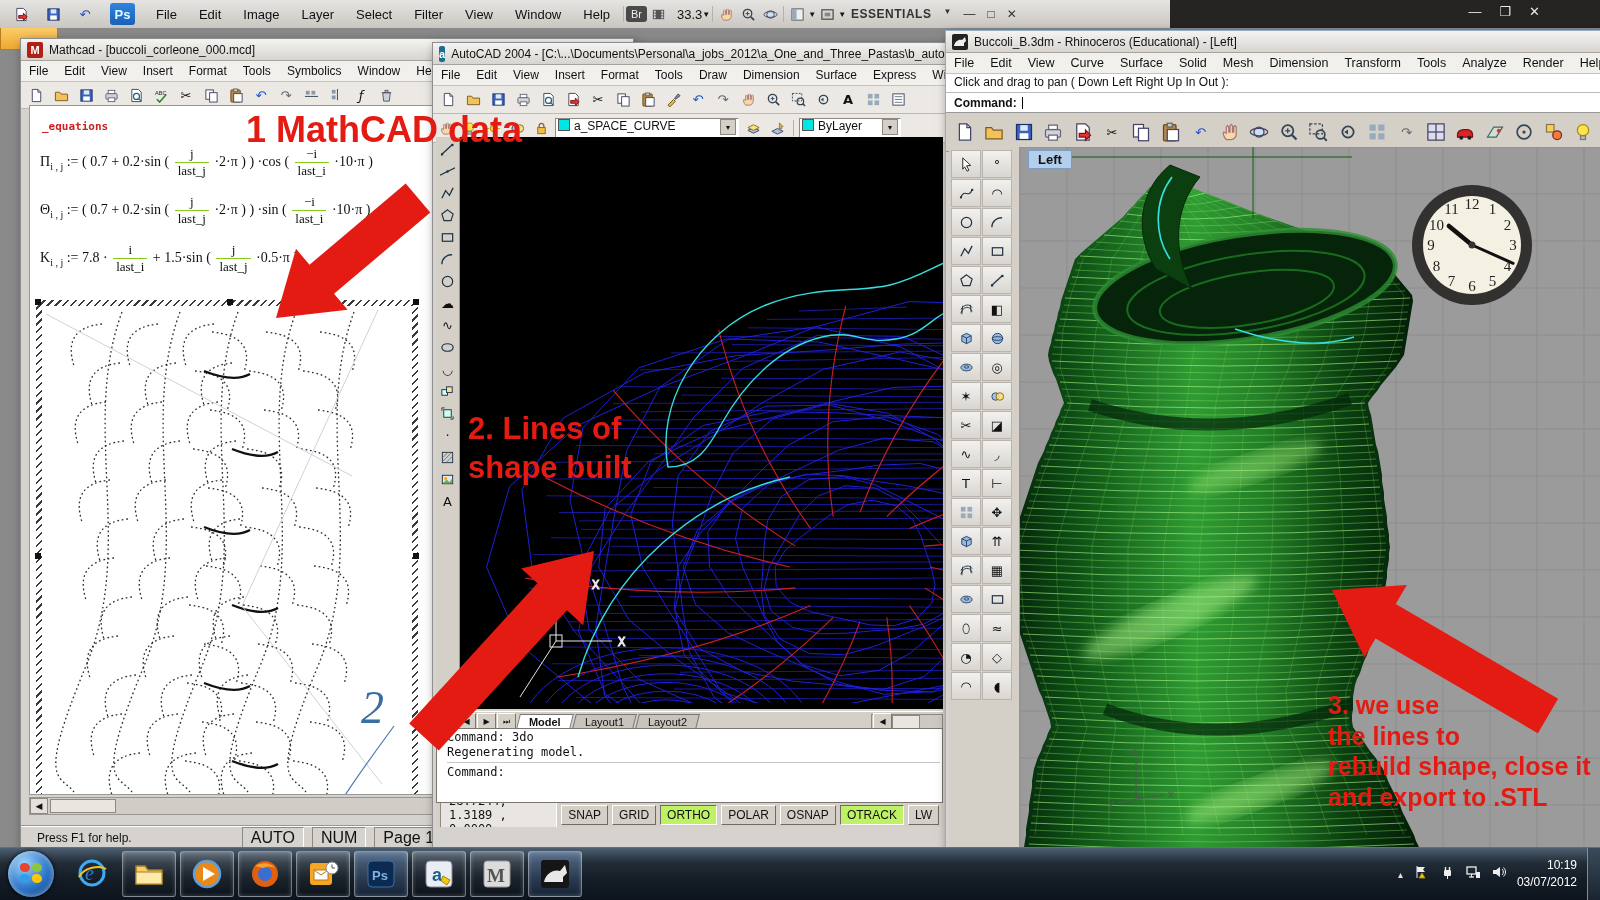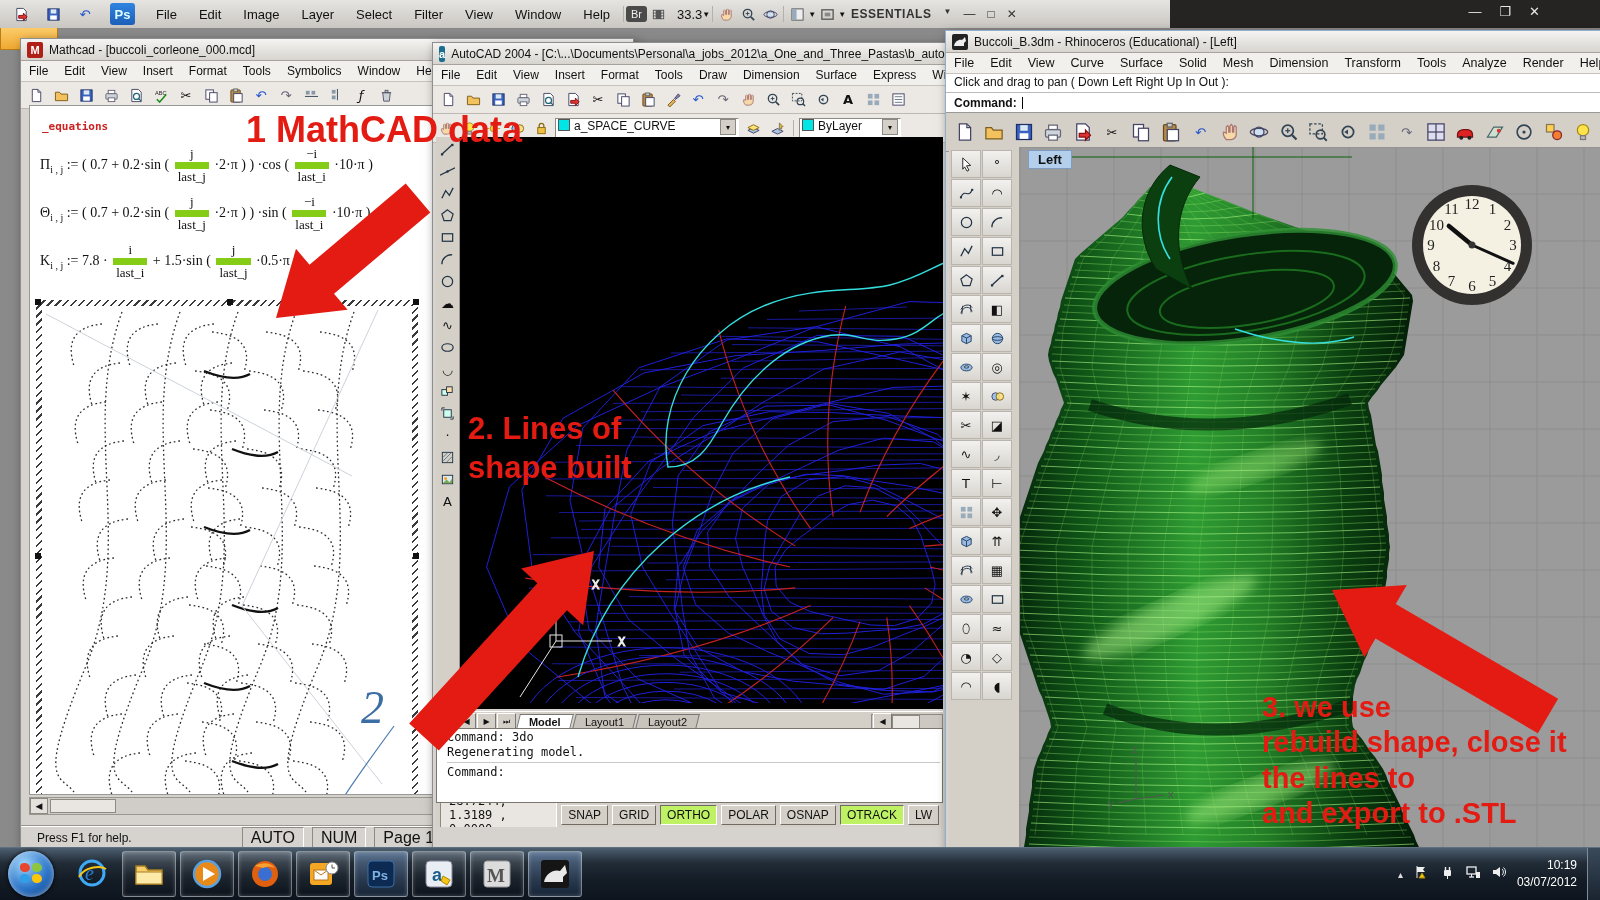--- a/index.html
+++ b/index.html
@@ -27,21 +27,21 @@
   #wsctl{display:flex;gap:12px;color:#333;font-size:12px;margin-left:5px;}
   
   #folderFrag{position:absolute;left:0;top:22px;width:56px;height:26px;background:linear-gradient(#ffd578,#f0a830);border:1px solid #b87d18;border-radius:3px 3px 0 0;z-index:0;}
   
   #mathcad{left:20px;top:38px;width:612px;height:810px;z-index:2;}
   #mcsheet{position:absolute;left:8px;top:66px;right:2px;bottom:54px;background:#fff;overflow:hidden;border:1px solid #999;}
   #mctag{position:absolute;left:12px;top:14px;color:#c22;font-family:"DejaVu Sans Mono",monospace;font-size:11px;font-weight:bold;}
   .mceq{position:absolute;left:10px;font-family:"Liberation Serif",serif;font-size:14px;white-space:nowrap;}
   .mceq sub{font-size:10px;}
   .frac{display:inline-block;text-align:center;vertical-align:middle;margin:0 2px;font-size:13px;}
-  .frac .den{border-top:7px solid #84cc16;display:block;padding:0 3px;}
+  .frac .den{border-top:1px solid #84cc16;display:block;padding:0 3px;}
   #mcplot{position:absolute;left:6px;top:194px;width:382px;height:506px;background:repeating-linear-gradient(135deg,#3a3a3a 0 1.6px,#fff 1.6px 5.6px);}
   #mcplotIn{position:absolute;inset:6px;background:#fff;}
   .hdl{position:absolute;width:6px;height:6px;background:#111;}
   #mcplot2{position:absolute;right:28px;bottom:66px;color:#3a6ea5;font-family:"Liberation Serif",serif;font-style:italic;font-size:46px;}
   #mchscroll{position:absolute;left:8px;bottom:34px;width:410px;height:16px;background:#d0cdc8;border:1px solid #9b978f;display:flex;align-items:center;}
   #mchscroll .arrow{width:16px;height:14px;background:#e4e1dc;border:1px solid #8d8a84;font-size:9px;display:flex;align-items:center;justify-content:center;}
   #mchscroll .thumb{width:64px;height:12px;background:#e9e6e1;border:1px solid #8d8a84;margin-left:2px;}
   #mcstatus{position:absolute;left:0;bottom:0;width:100%;height:22px;background:#d6d3ce;border-top:1px solid #fff;box-shadow:0 -1px 0 #9a968f;font-size:12px;display:flex;align-items:center;}
   .mccell{border:1px solid;border-color:#8d8a84 #fff #fff #8d8a84;padding:1px 8px;margin-left:8px;font-size:16px;}
   .appic{width:16px;height:16px;border-radius:2px;display:inline-flex;align-items:center;justify-content:center;font-size:11px;font-weight:bold;color:#fff;}
@@ -1412,24 +1412,24 @@
     </div>
   </div>
 
   <div class="note" style="left:246px;top:108px;font-size:36px">
     <div>1 MathCAD data</div>
   </div>
   <div class="note" style="left:468px;top:410px;font-size:31px;line-height:1.25">
     <div>2. Lines of</div>
       <div>shape built</div>
   </div>
-  <div class="note" style="left:1262px;top:690px;font-size:29px;line-height:1.22">
+  <div class="note" style="left:1328px;top:690px;font-size:25px;line-height:1.22">
     <div>3. we use</div>
-      <div>rebuild shape, close it</div>
-    <div>the lines to</div>
+      <div>the lines to</div>
+    <div>rebuild shape, close it</div>
       <div>and export to .STL</div>
   </div>
   <svg id="arrows">
     <polygon points="405.7,183.5 309.5,264.8 296,248.8 276,318 347.6,309.8 334,293.8 430.3,212.5" fill="#e31b12"></polygon>
     <polygon points="409.2,723.5 537.4,583.3 521.2,568.5 594,551 583.2,625.2 566.9,610.3 438.8,750.5" fill="#e31b12"></polygon>
     <polygon points="1558.1,698.7 1395.7,603.9 1406.8,584.9 1332,590 1364.4,657.5 1375.5,638.5 1537.9,733.3" fill="#e31b12"></polygon>
   </svg>
 
   <div id="taskbar">
     <div id="orb">

